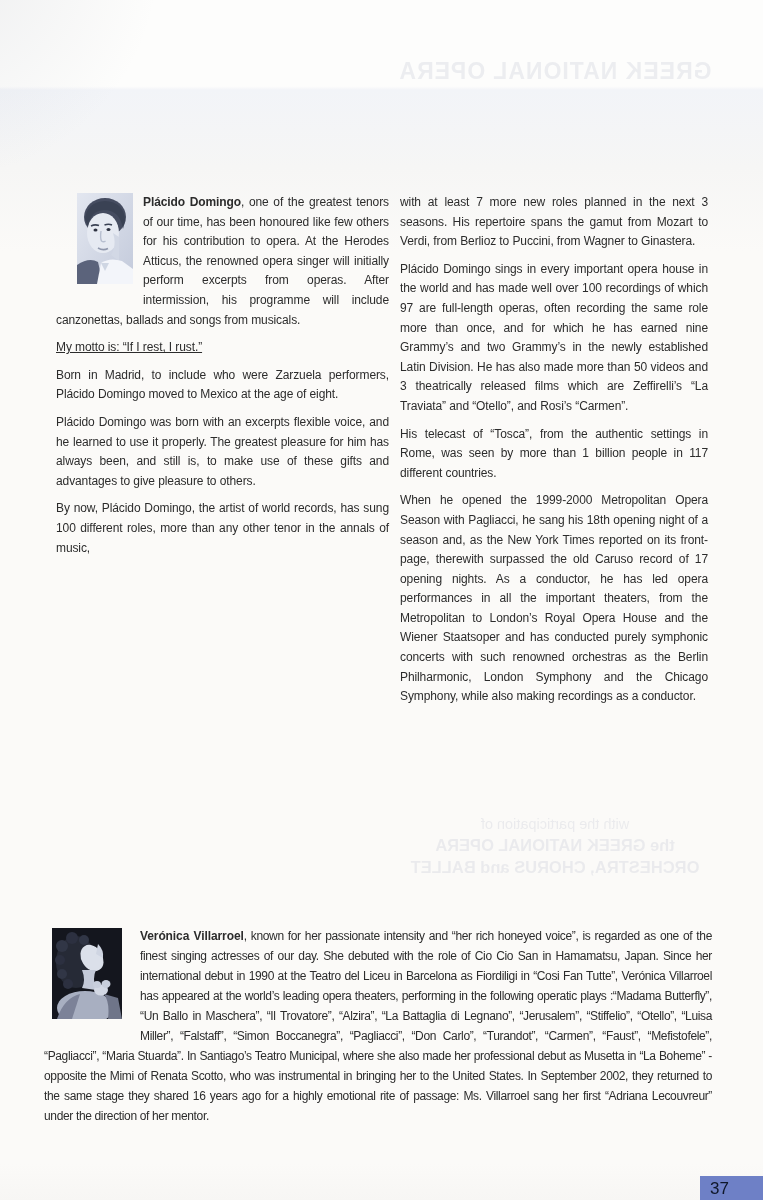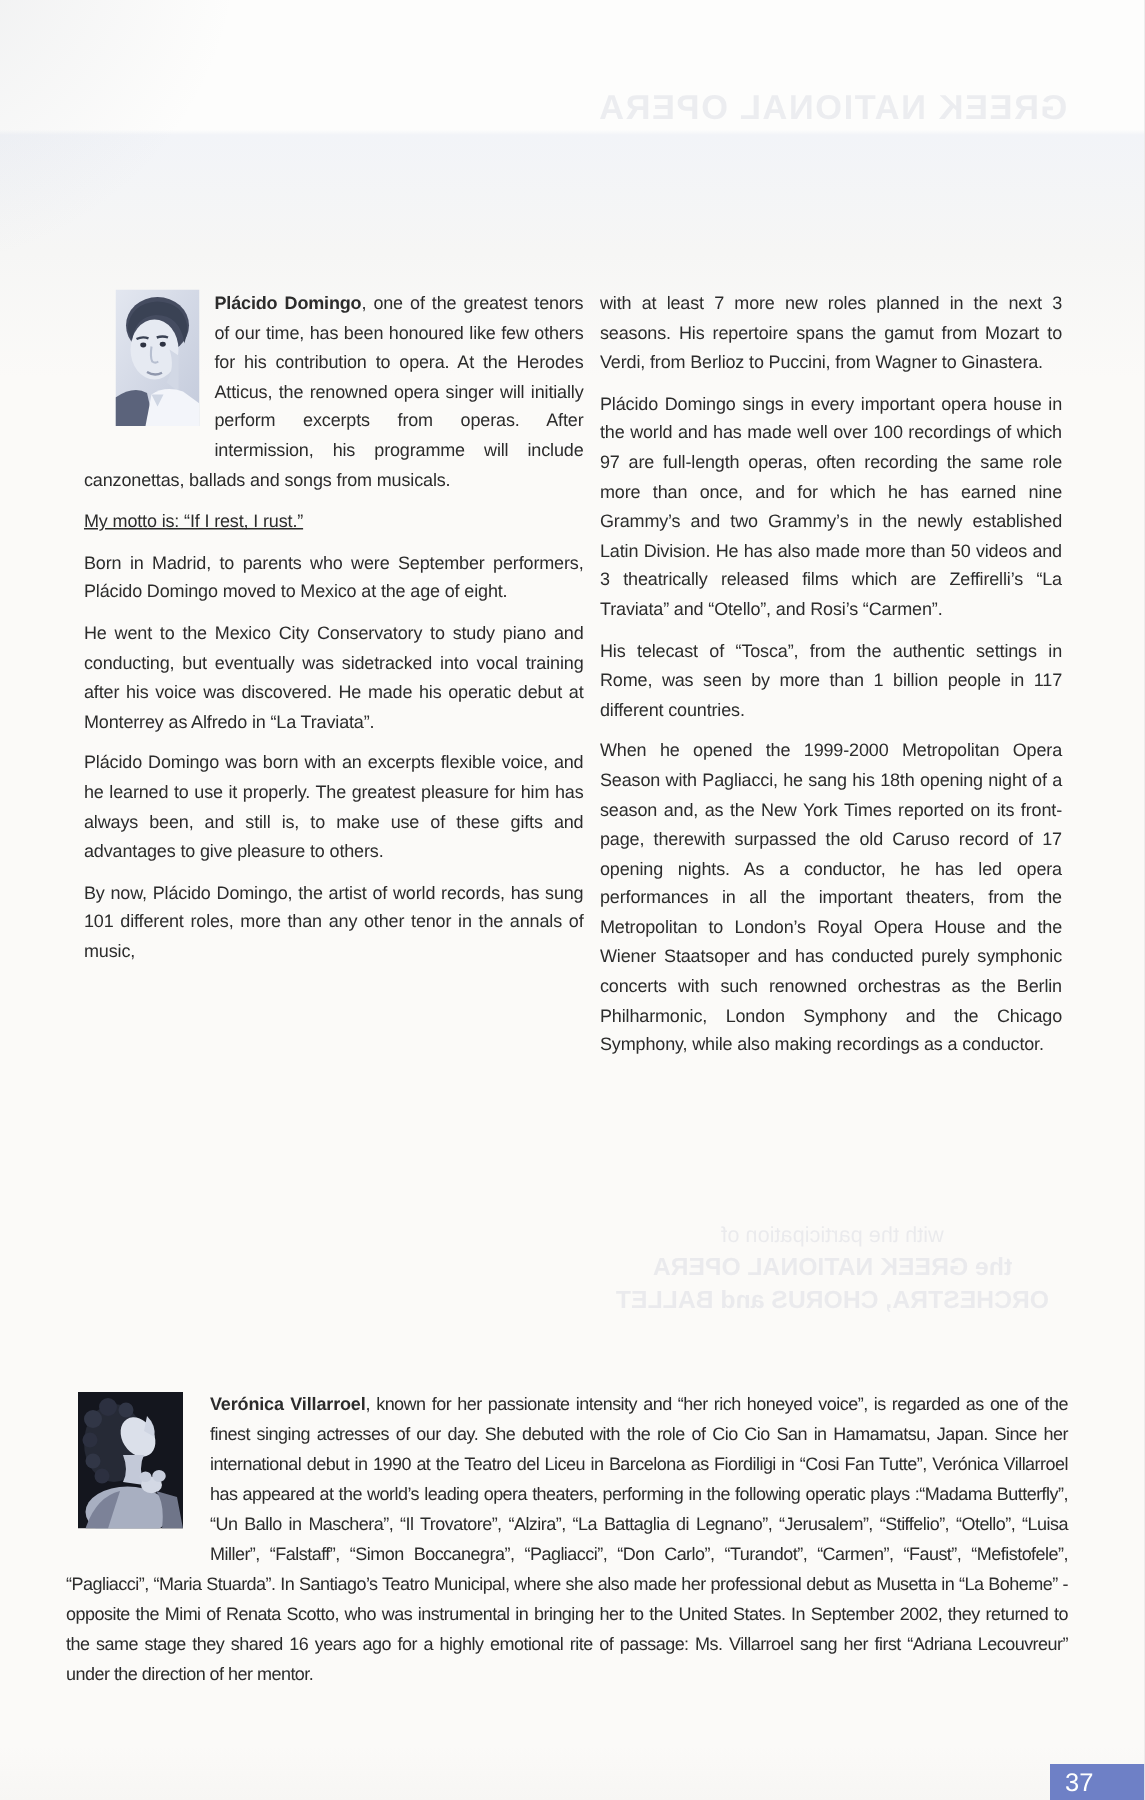--- a/index.html
+++ b/index.html
@@ -77,24 +77,23 @@
           <path d="M24,38 Q23,45 24.5,48 Q26.5,49.6 28.5,48" stroke="#b7bfd0" stroke-width="1.4" fill="none"></path>
           <path d="M21,55 Q26,58 31,55.5" stroke="#8f97ac" stroke-width="1.6" fill="none"></path>
           <path d="M36,40 Q40,52 34,62 L42,68 L42,44 Z" fill="#d2d8e5"></path>
           <path d="M0,91 L0,72 Q12,64 21,69 L26,91 Z" fill="#5b637b"></path>
           <path d="M20,91 L24,70 Q33,64 45,68 L56,76 L56,91 Z" fill="#f3f5fa"></path>
           <path d="M24,70 L28,78 L32,70 Z" fill="#cfd6e3"></path>
         </svg>
       </span><b>Plácido Domingo</b><span>, one of the greatest tenors of our time, has been honoured like few others for his contribution to opera. At the Herodes Atticus, the renowned opera singer will initially perform excerpts from operas. After intermission, his programme will include canzonettas, ballads and songs from musicals.</span>
     </p>
     <p style="text-align:left;text-decoration:underline;">My motto is: “If I rest, I rust.”</p>
-    <p>Born in Madrid, to parents who were September performers, Plácido Domingo moved to Mexico at the age of eight.</p>
-    <p>He went to the Mexico City Conservatory to study piano and conducting, but eventually was sidetracked into vocal training after his voice was discovered. He made his operatic debut at Monterrey as Alfredo in “La Traviata”.</p>
+    <p>Born in Madrid, to include who were Zarzuela performers, Plácido Domingo moved to Mexico at the age of eight.</p>
     <p>Plácido Domingo was born with an excerpts flexible voice, and he learned to use it properly. The greatest pleasure for him has always been, and still is, to make use of these gifts and advantages to give pleasure to others.</p>
-    <p>By now, Plácido Domingo, the artist of world records, has sung 101 different roles, more than any other tenor in the annals of music,</p>
+    <p>By now, Plácido Domingo, the artist of world records, has sung 100 different roles, more than any other tenor in the annals of music,</p>
   </div>
 
   <div class="col col-right">
     <p>with at least 7 more new roles planned in the next 3 seasons. His repertoire spans the gamut from Mozart to Verdi, from Berlioz to Puccini, from Wagner to Ginastera.</p>
     <p>Plácido Domingo sings in every important opera house in the world and has made well over 100 recordings of which 97 are full-length operas, often recording the same role more than once, and for which he has earned nine Grammy’s and two Grammy’s in the newly established Latin Division. He has also made more than 50 videos and 3 theatrically released films which are Zeffirelli’s “La Traviata” and “Otello”, and Rosi’s “Carmen”.</p>
     <p>His telecast of “Tosca”, from the authentic settings in Rome, was seen by more than 1 billion people in 117 different countries.</p>
     <p>When he opened the 1999-2000 Metropolitan Opera Season with Pagliacci, he sang his 18th opening night of a season and, as the New York Times reported on its front-page, therewith surpassed the old Caruso record of 17 opening nights. As a conductor, he has led opera performances in all the important theaters, from the Metropolitan to London’s Royal Opera House and the Wiener Staatsoper and has conducted purely symphonic concerts with such renowned orchestras as the Berlin Philharmonic, London Symphony and the Chicago Symphony, while also making recordings as a conductor.</p>
   </div>
 
   <div class="bottom-block">
@@ -116,17 +115,17 @@
         <ellipse cx="33" cy="80" rx="28" ry="17" fill="#a8afc1"></ellipse>
         <path d="M5,91 Q12,70 28,66 L20,91 Z" fill="#7c8298"></path>
         <ellipse cx="49" cy="62" rx="7" ry="5.5" fill="#d3d8e4"></ellipse>
         <ellipse cx="54" cy="56" rx="4.5" ry="4" fill="#c8cedc"></ellipse>
         <ellipse cx="45" cy="56.5" rx="4" ry="3.5" fill="#c8cedc"></ellipse>
         <path d="M56,91 Q58,74 52,66 L66,70 L70,91 Z" fill="#6f7589"></path>
       </svg>
     </span><b>Verónica Villarroel</b><span>, known for her passionate intensity and “her rich honeyed voice”, is regarded as one of the finest singing actresses of our day. She debuted with the role of Cio Cio San in Hamamatsu, Japan. Since her international debut in 1990 at the Teatro del Liceu in Barcelona as Fiordiligi in “Cosi Fan Tutte”, Verónica Villarroel has appeared at the world’s leading opera theaters, performing in the following operatic plays :“Madama Butterfly”, “Un Ballo in Maschera”, “Il Trovatore”, “Alzira”, “La Battaglia di Legnano”, “Jerusalem”, “Stiffelio”, “Otello”, “Luisa Miller”, “Falstaff”, “Simon Boccanegra”, “Pagliacci”, “Don Carlo”, “Turandot”, “Carmen”, “Faust”, “Mefistofele”, “Pagliacci”, “Maria Stuarda”. In Santiago’s Teatro Municipal, where she also made her professional debut as Musetta in “La Boheme” - opposite the Mimi of Renata Scotto, who was instrumental in bringing her to the United States.  In September 2002, they returned to the same stage they shared 16 years ago for a highly emotional rite of passage: Ms. Villarroel sang her first “Adriana Lecouvreur” under the direction of her mentor.</span>
   </div>
 
-  <div class="page-num" style="background: rgb(110, 128, 198); color: #ffffff;">
+  <div class="page-num" style="background: rgb(110, 128, 198); color: #0f172a;">
     <span>37</span>
   </div>
 
 </div>
 
 </body></html>

